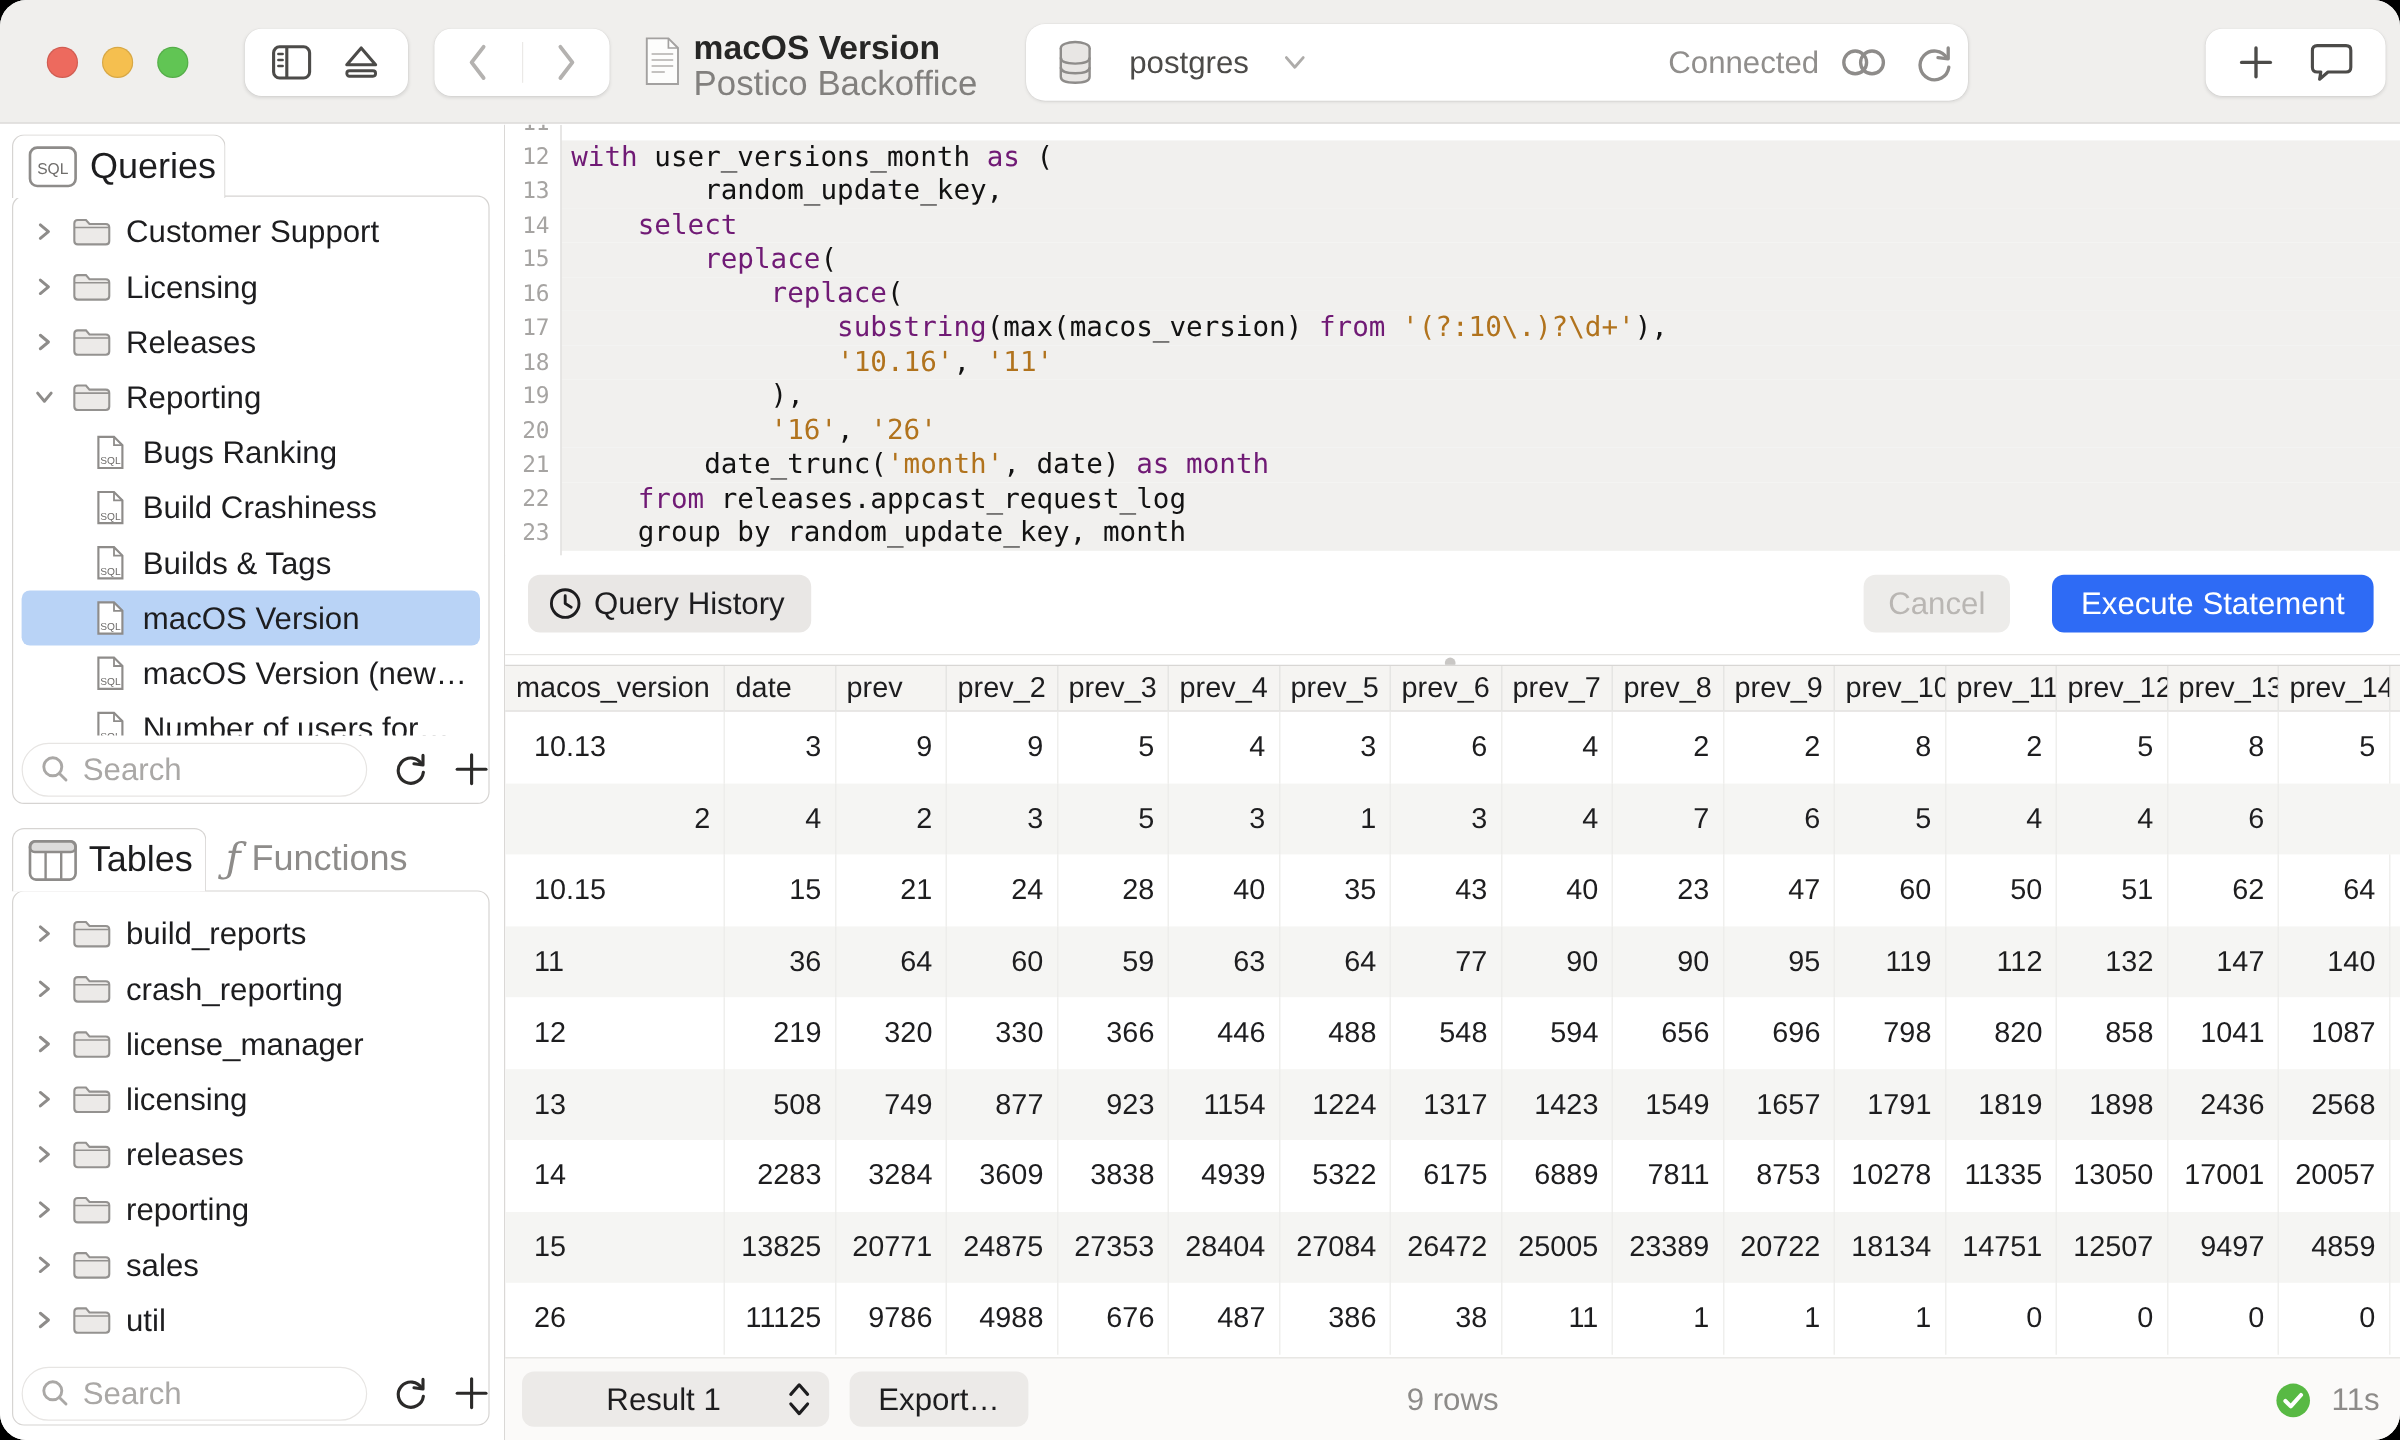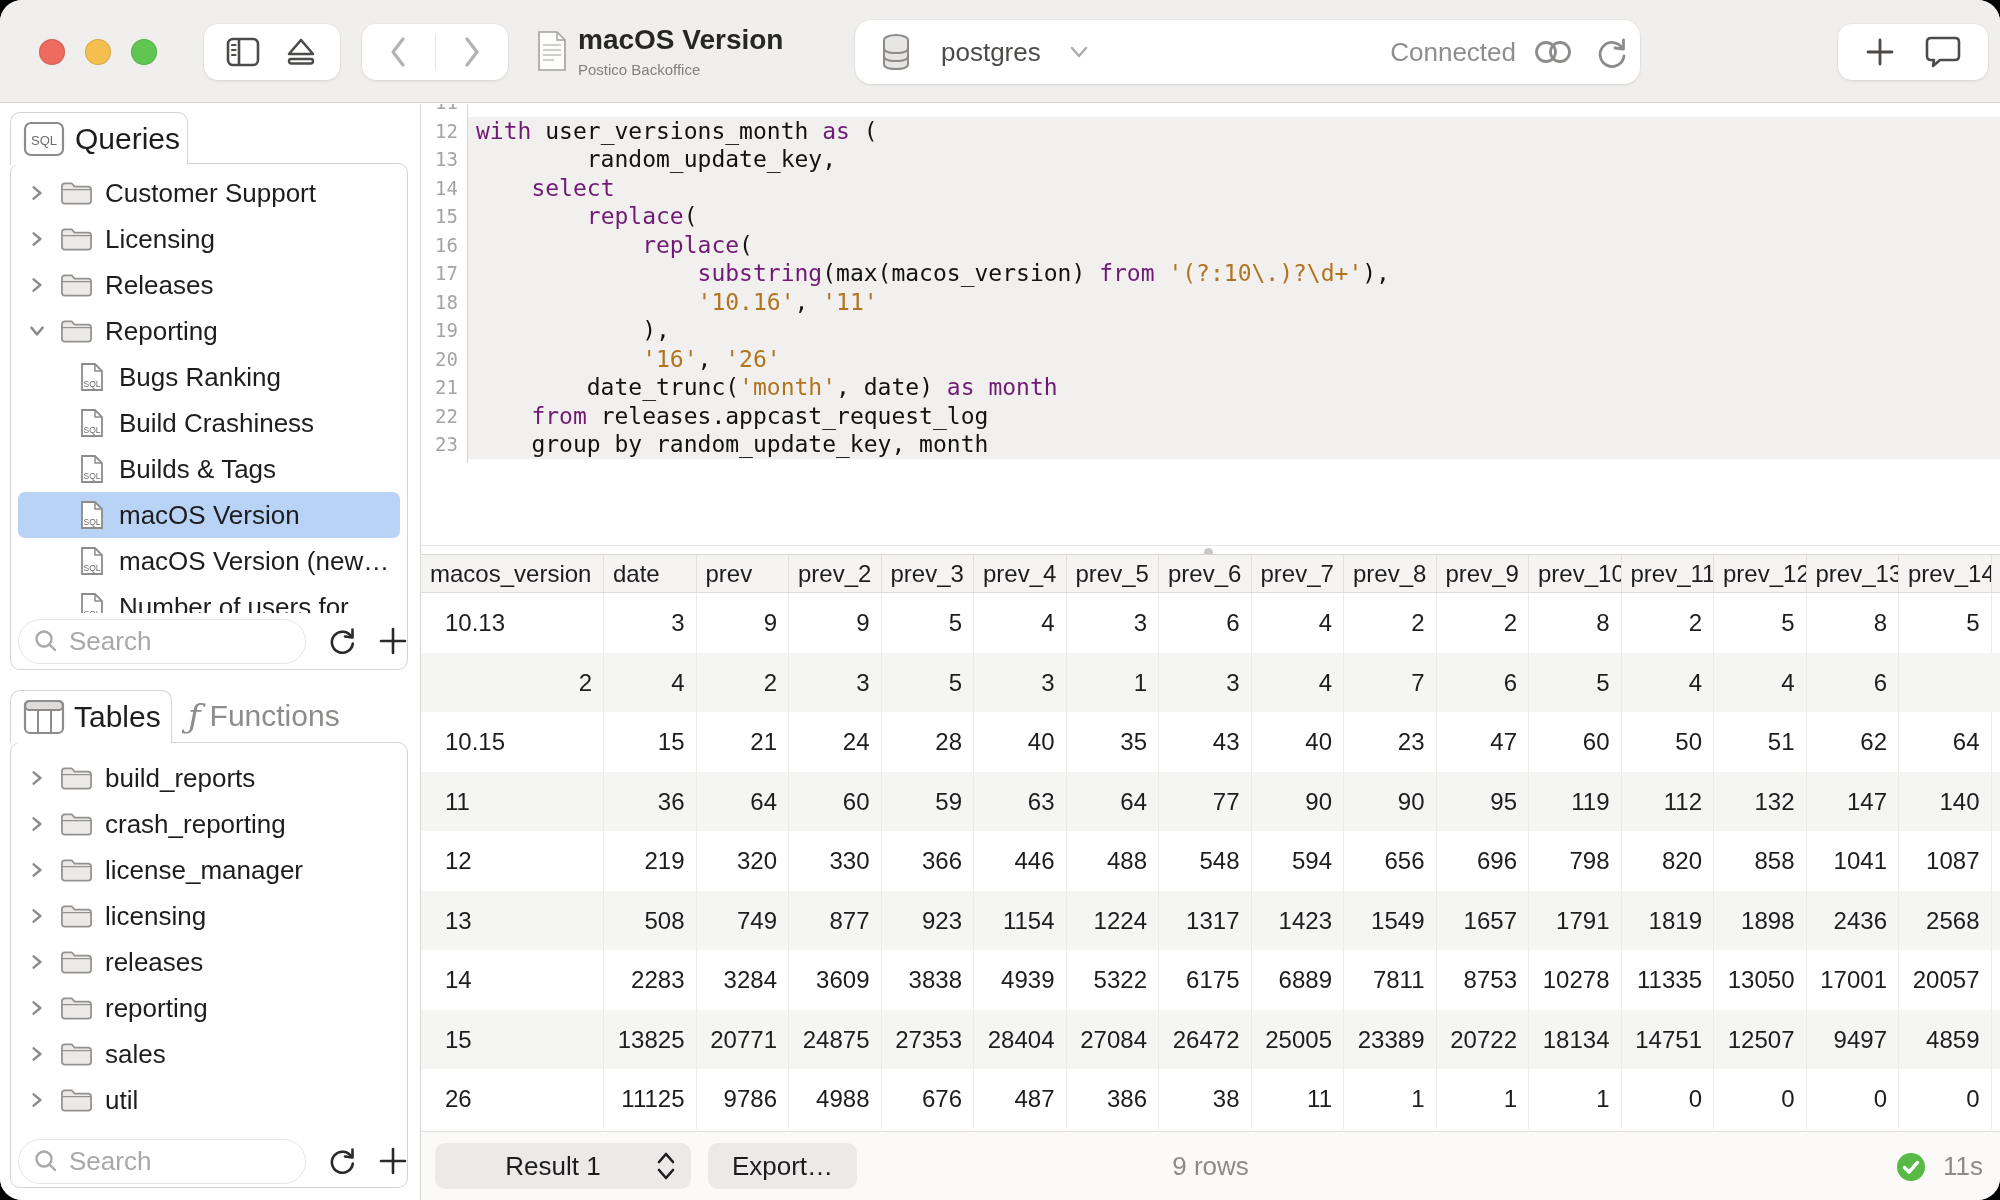--- a/index.html
+++ b/index.html
@@ -13,21 +13,21 @@
   .t-red { left:39px; background:#ed6a5e; }
   .t-yellow { left:85px; background:#f5bf4f; }
   .t-green { left:131px; background:#61c554; }
   .pillgroup { position:absolute; top:24px; height:56px; background:#fff; border-radius:14px; box-shadow:0 1px 3px rgba(0,0,0,.10), 0 0 0 0.5px rgba(0,0,0,.04); display:flex; align-items:center; }
   .pg1 { left:204px; width:136px; justify-content:space-evenly; }
   .pg2 { left:362px; width:146px; justify-content:space-evenly; }
   .pg2 .navdiv { width:1px; height:34px; background:#ebe9e7; }
   .docicon { position:absolute; left:536px; top:30px; }
   .titleblock { position:absolute; left:578px; top:25px; }
   .wtitle { font-size:28px; font-weight:bold; color:#262625; line-height:30px; }
-  .wsub { font-size:15px; color:#82807e; line-height:26px; margin-top:2px; }
+  .wsub { font-size:29px; color:#82807e; line-height:26px; margin-top:2px; }
   .dbpill { position:absolute; left:855px; top:20px; width:785px; height:64px; background:#fff; border-radius:16px; box-shadow:0 1px 3px rgba(0,0,0,.10), 0 0 0 0.5px rgba(0,0,0,.04); }
   .dbsel { position:absolute; left:24px; top:0; height:64px; display:flex; align-items:center; gap:28px; cursor:default; }
   .dbname { font-size:26px; color:#4c4b49; }
   .connlabel { position:absolute; right:124px; top:0; height:64px; display:flex; align-items:center; font-size:26px; color:#908e8c; }
   .linkbtn { position:absolute; right:64px; top:12px; }
   .refbtn { position:absolute; right:10px; top:14px; }
   .rightpill { position:absolute; left:1838px; top:24px; width:150px; height:56px; background:#fff; border-radius:14px; box-shadow:0 1px 3px rgba(0,0,0,.10), 0 0 0 0.5px rgba(0,0,0,.04); display:flex; align-items:center; justify-content:space-evenly; }
 
   
   .sidebar { position:absolute; left:0; top:104px; width:420px; height:1096px; background:#fff; }
@@ -549,20 +549,33 @@
           <div>20</div>
           <div>21</div>
           <div>22</div>
           <div>23</div>
           <div>24</div>
         </div>
       </div>
     <div class="gutborder"></div>
   </div>
 
+  <div class="execrow">
+    <div class="qhbtn">
+      <span style="display:flex;">
+        <svg width="30" height="30" viewBox="0 0 30 30">
+            <circle cx="15" cy="15" r="11.5" fill="none" stroke="#1d1d1f" stroke-width="2.4"></circle>
+            <path d="M15 8.5 L15 15 L20 18" fill="none" stroke="#1d1d1f" stroke-width="2.4" stroke-linecap="round" stroke-linejoin="round"></path>
+          </svg>
+      </span>
+      <span>Query History</span>
+    </div>
+    <div class="cancelbtn">Cancel</div>
+    <div class="execbtn">Execute Statement</div>
+  </div>
   <div class="splitstrip">
     <div class="splitdot"></div>
   </div>
 
   <div class="ghead" id="ghead">
       <div>macos_version</div>
       <div>date</div>
       <div>prev</div>
       <div>prev_2</div>
       <div>prev_3</div>

